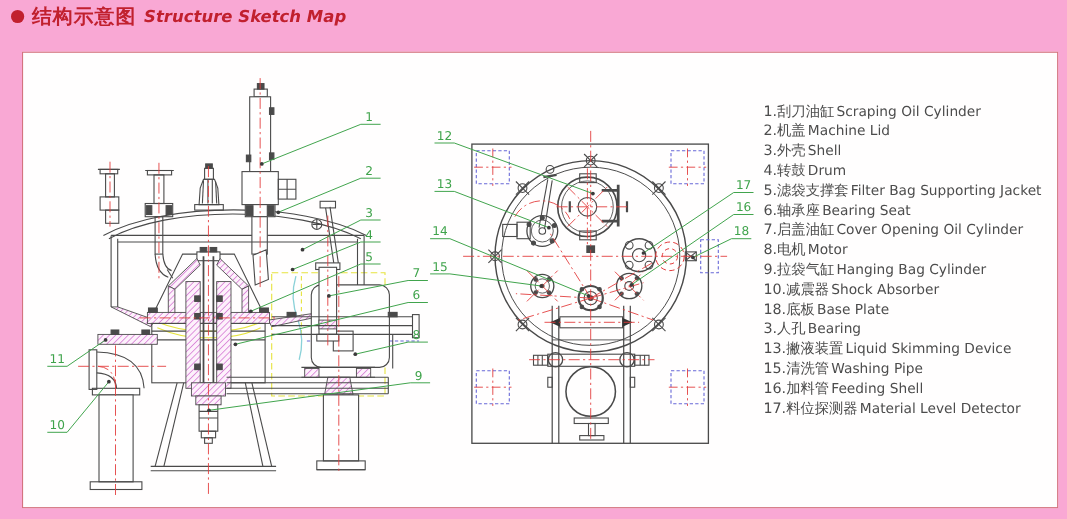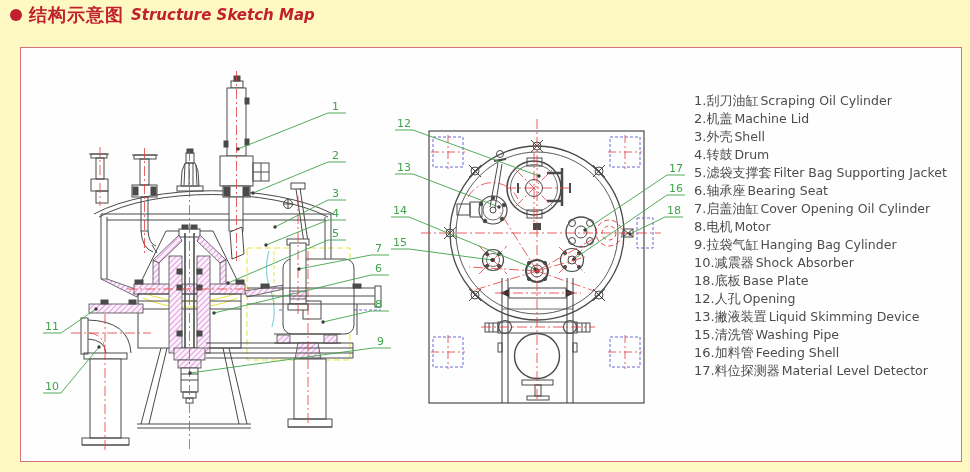--- a/index.html
+++ b/index.html
@@ -1,16 +1,16 @@
 <!DOCTYPE html>
 <html><head>
 <meta charset="utf-8">
 <style>
   html,body{margin:0;padding:0;background:#ffffff;}
-  #page{position:relative;width:970px;height:472px;background:#fef9c3;overflow:hidden;
+  #page{position:relative;width:970px;height:472px;background:#f9a8d4;overflow:hidden;
         font-family:"DejaVu Sans","Liberation Sans",sans-serif;}
   
   #titlebar{position:absolute;left:10px;top:3px;display:flex;align-items:center;gap:7px;}
   #titlebar .bullet{width:12px;height:12px;border-radius:50%;background:#c1202e;display:inline-block;}
   #titlebar .zh{font-size:18px;font-weight:bold;color:#c1202e;letter-spacing:1px;}
   #titlebar .en{font-size:15px;font-weight:bold;color:#c1202e;font-style:italic;}
   
   #frame{position:absolute;left:20px;top:47px;width:940px;height:413px;border:1px solid #d4737f;background:#fffefe;}
   #drawing-svg{position:absolute;left:0;top:0;}
   
@@ -512,20 +512,20 @@
       <li><span class="zh">2.机盖</span><span class="en">Machine Lid</span></li>
       <li><span class="zh">3.外壳</span><span class="en">Shell</span></li>
       <li><span class="zh">4.转鼓</span><span class="en">Drum</span></li>
       <li><span class="zh">5.滤袋支撑套</span><span class="en">Filter Bag Supporting Jacket</span></li>
       <li><span class="zh">6.轴承座</span><span class="en">Bearing Seat</span></li>
       <li><span class="zh">7.启盖油缸</span><span class="en">Cover Opening Oil Cylinder</span></li>
       <li><span class="zh">8.电机</span><span class="en">Motor</span></li>
       <li><span class="zh">9.拉袋气缸</span><span class="en">Hanging Bag Cylinder</span></li>
       <li><span class="zh">10.减震器</span><span class="en">Shock Absorber</span></li>
       <li><span class="zh">18.底板</span><span class="en">Base Plate</span></li>
-      <li><span class="zh">12.人孔</span><span class="en">Opening</span></li>
+      <li><span class="zh">3.人孔</span><span class="en">Bearing</span></li>
       <li><span class="zh">13.撇液装置</span><span class="en">Liquid Skimming Device</span></li>
       <li><span class="zh">15.清洗管</span><span class="en">Washing Pipe</span></li>
       <li><span class="zh">16.加料管</span><span class="en">Feeding Shell</span></li>
       <li><span class="zh">17.料位探测器</span><span class="en">Material Level Detector</span></li>
     </ol>
   </div>
 </div>
 
 </body></html>

